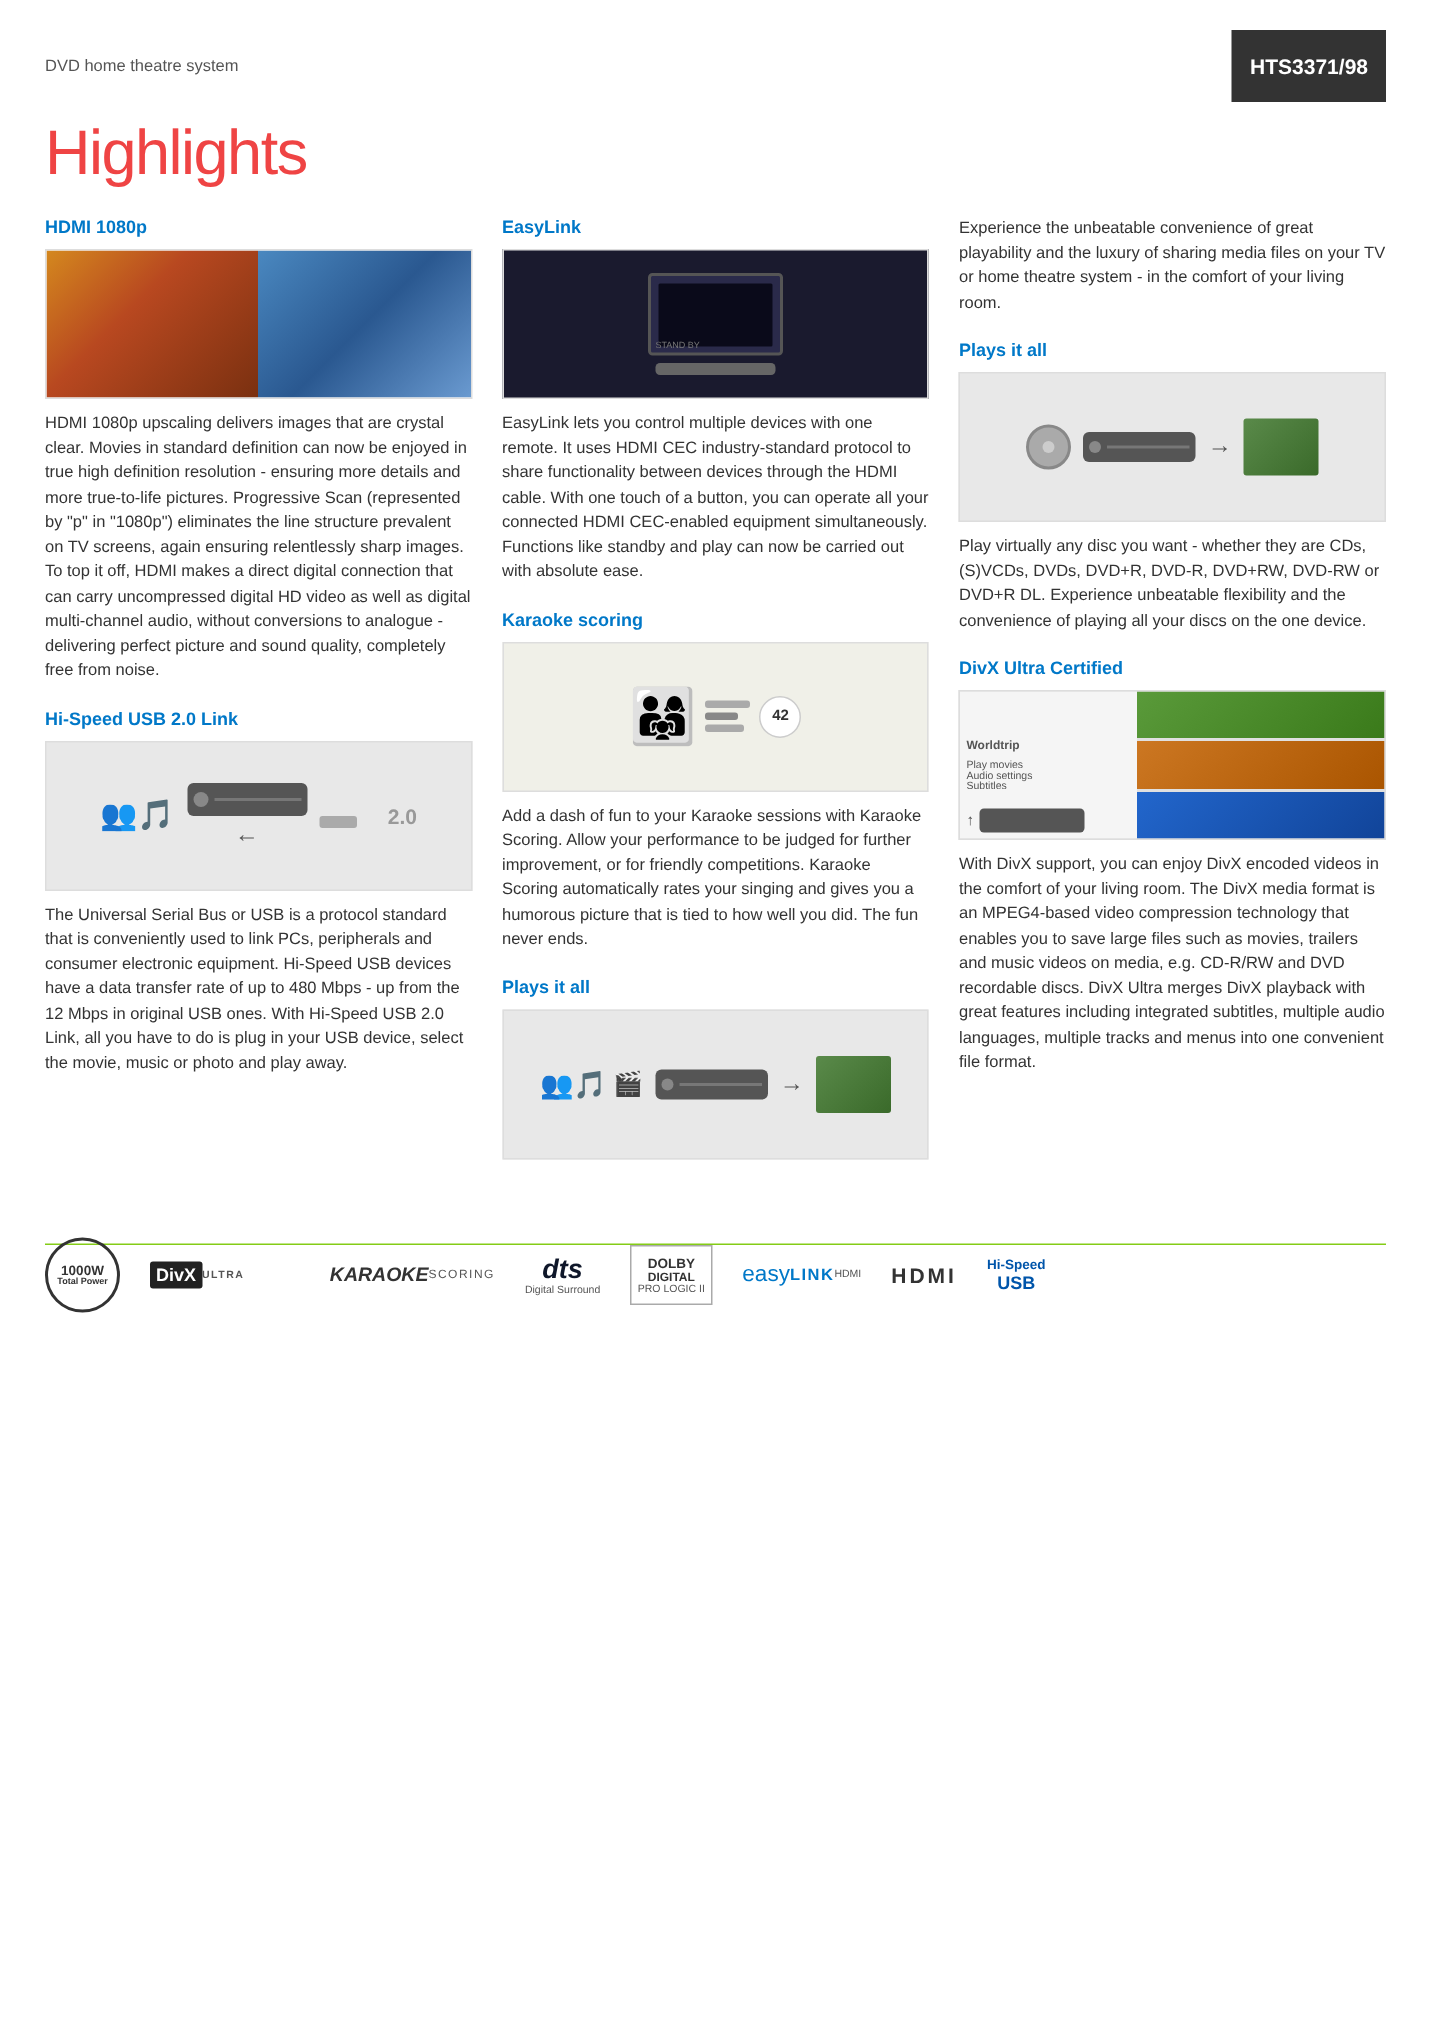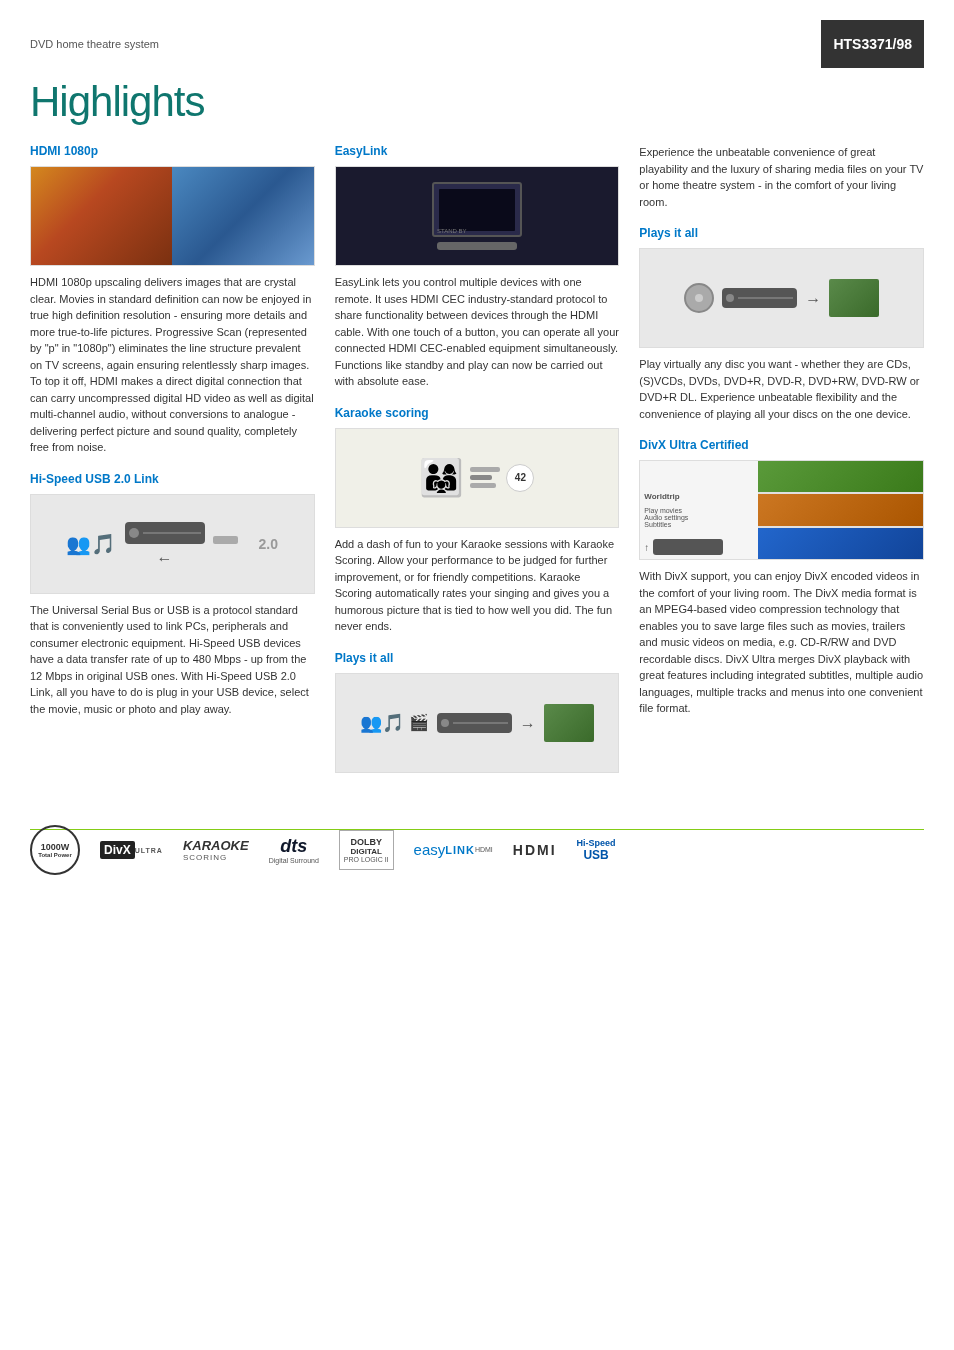--- a/index.html
+++ b/index.html
@@ -28,21 +28,21 @@
     .model-badge {
       background: #333;
       color: #fff;
       font-size: 14px;
       font-weight: bold;
       padding: 16px 12px;
     }
     .page-title {
       font-size: 42px;
       font-weight: 300;
-      color: #0f766e;
+      color: #ef4444;
       margin-bottom: 18px;
       letter-spacing: -1px;
     }
     .three-col {
       display: grid;
       grid-template-columns: 1fr 1fr 1fr;
       gap: 20px;
     }
     .section-title {
       font-size: 12px;
@@ -132,21 +132,21 @@
           <div style="display:flex; flex-direction:column; align-items:center; gap:4px;">
             <span style="font-size:20px;">👥🎵</span>
           </div>
           <div style="display:flex; flex-direction:column; align-items:center;">
             <div style="background:#555; border-radius:4px; width:80px; height:22px; display:flex; align-items:center; padding:0 4px; margin-bottom:4px;">
               <div style="width:10px; height:10px; background:#888; border-radius:50%; margin-right:4px;"></div>
               <div style="flex:1; height:2px; background:#777;"></div>
             </div>
             <div style="font-size:16px; color:#555;">←</div>
           </div>
-          <div style="display:flex; align-items:flex-start; gap:21px;">
+          <div style="display:flex; align-items:flex-end; gap:21px;">
             <div style="background:#aaa; width:25px; height:8px; border-radius:2px;"></div>
             <span style="font-size:14px; font-weight:bold; color:#999;">2.0</span>
           </div>
         </div>
         <p class="feature-text">The Universal Serial Bus or USB is a protocol standard that is conveniently used to link PCs, peripherals and consumer electronic equipment. Hi-Speed USB devices have a data transfer rate of up to 480 Mbps - up from the 12 Mbps in original USB ones. With Hi-Speed USB 2.0 Link, all you have to do is plug in your USB device, select the movie, music or photo and play away.</p>
       </div>
     </div>
 
     <div class="col-mid">
 
@@ -249,21 +249,21 @@
       </div>
     </div>
 
     <div class="logo-item" style="flex-direction:row;">
       <div style="display:flex; align-items:center; gap:1px;">
         <span style="background:#222; color:#fff; font-weight:bold; font-size:12px; padding:2px 4px; border-radius:2px;">DivX</span>
       </div>
       <div style="font-size:7px; font-weight:bold; color:#555; letter-spacing:1px; margin-top:1px;">ULTRA</div>
     </div>
 
-    <div class="logo-item" style="flex-direction:column; align-items:flex-start;">
+    <div class="logo-item" style="flex-direction:row; align-items:center;margin-left:37px;">
       <span style="font-size:13px; font-weight:bold; color:#333; font-style:italic;">KARAOKE</span>
       <span style="font-size:8px; color:#555; letter-spacing:1px;">SCORING</span>
     </div>
 
     <div class="logo-item" style="flex-direction:column; align-items:center;">
       <span style="font-size:18px; font-weight:bold; color:#0f172a; font-style:italic;">dts</span>
       <span style="font-size:7px; color:#555;">Digital Surround</span>
     </div>
 
     <div class="logo-item" style="flex-direction:column; align-items:center; border:1px solid #aaa; padding:2px 4px;">

